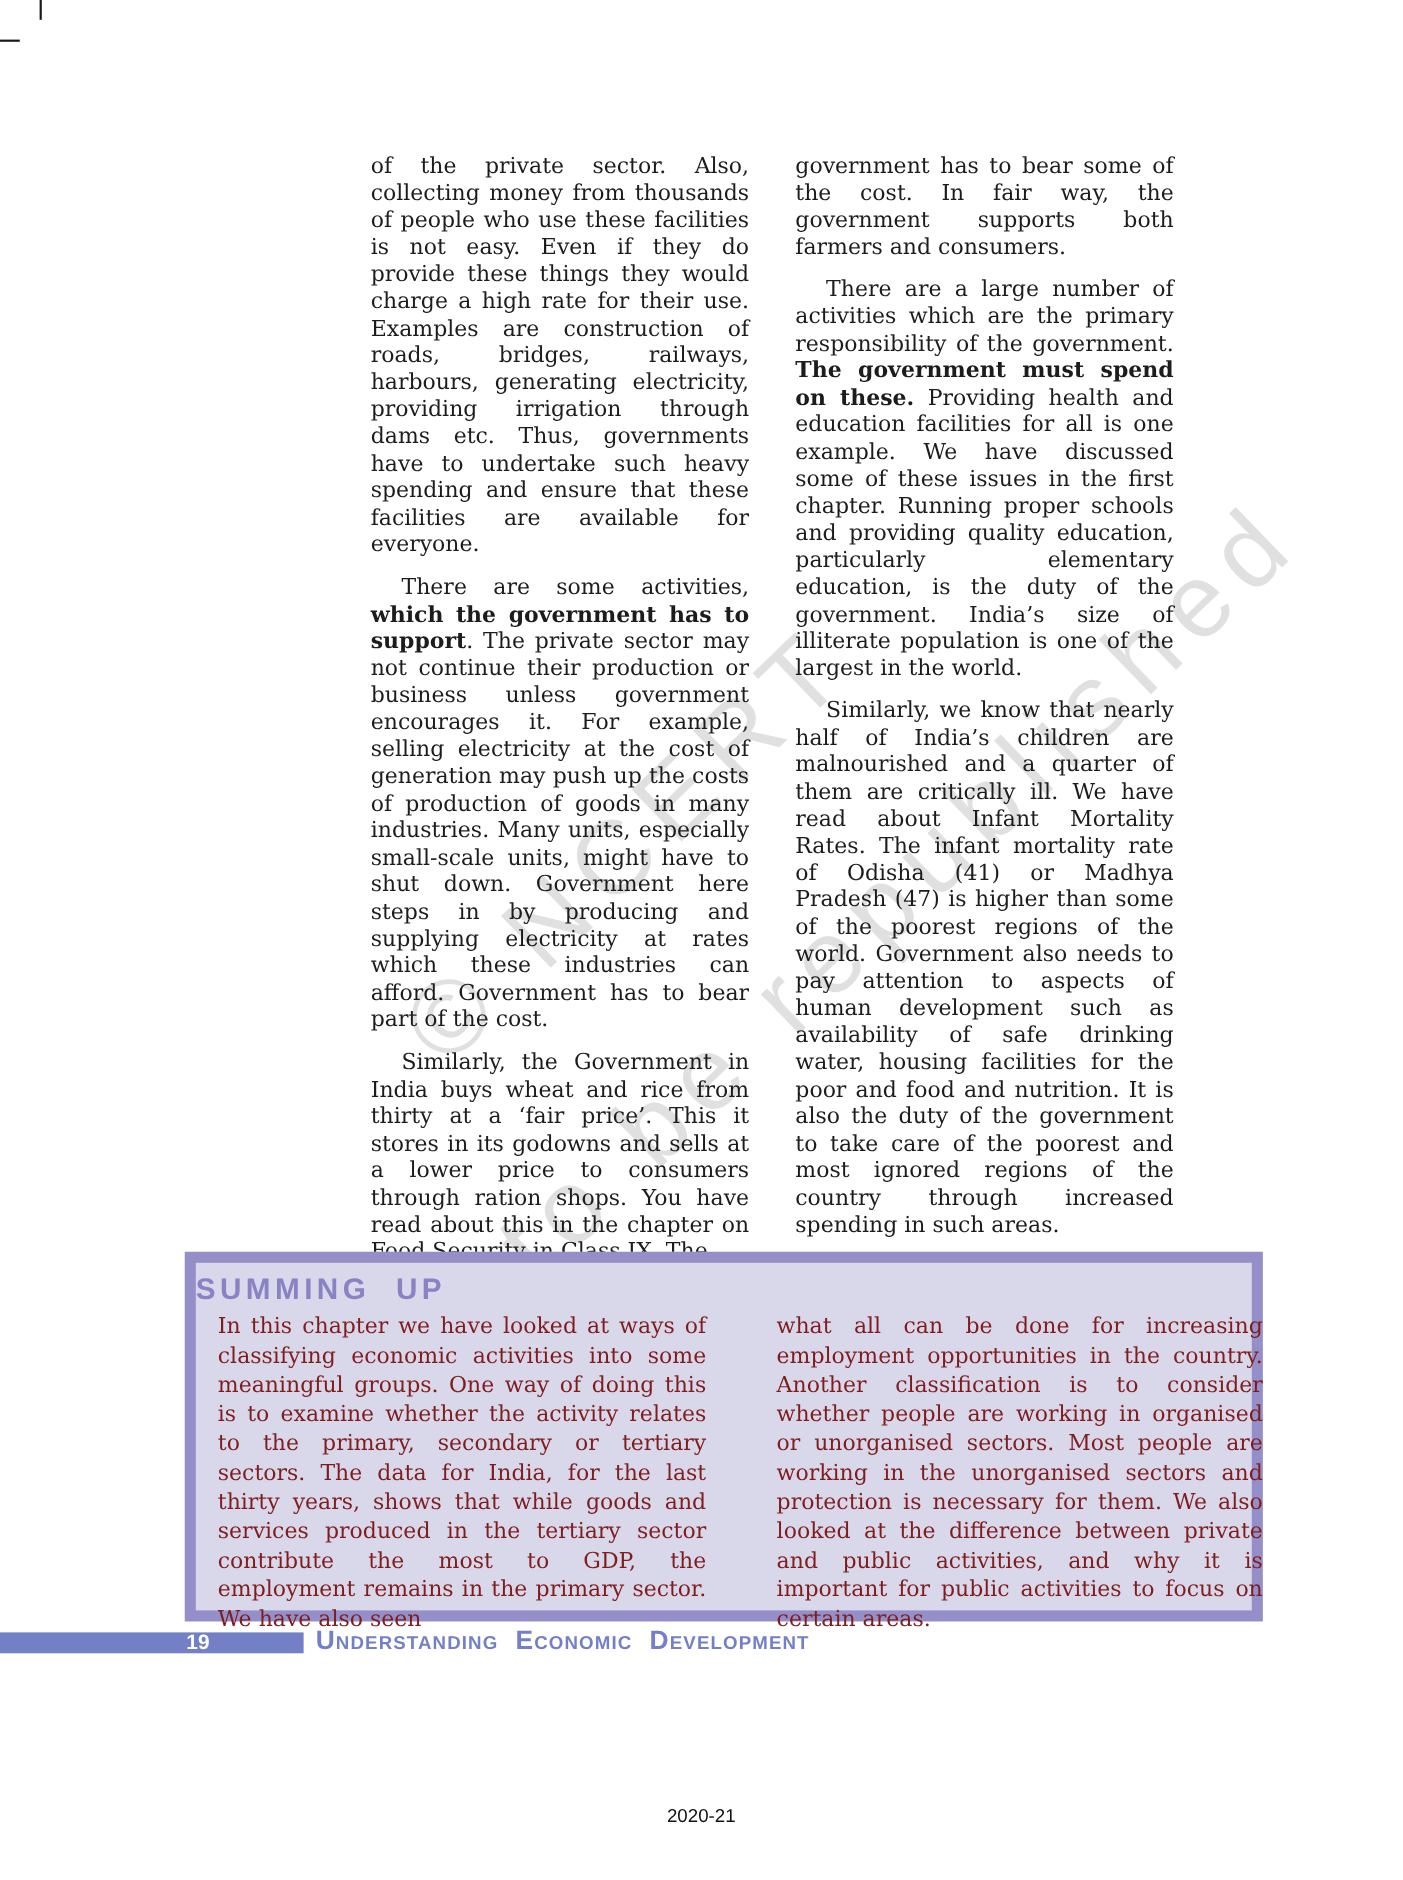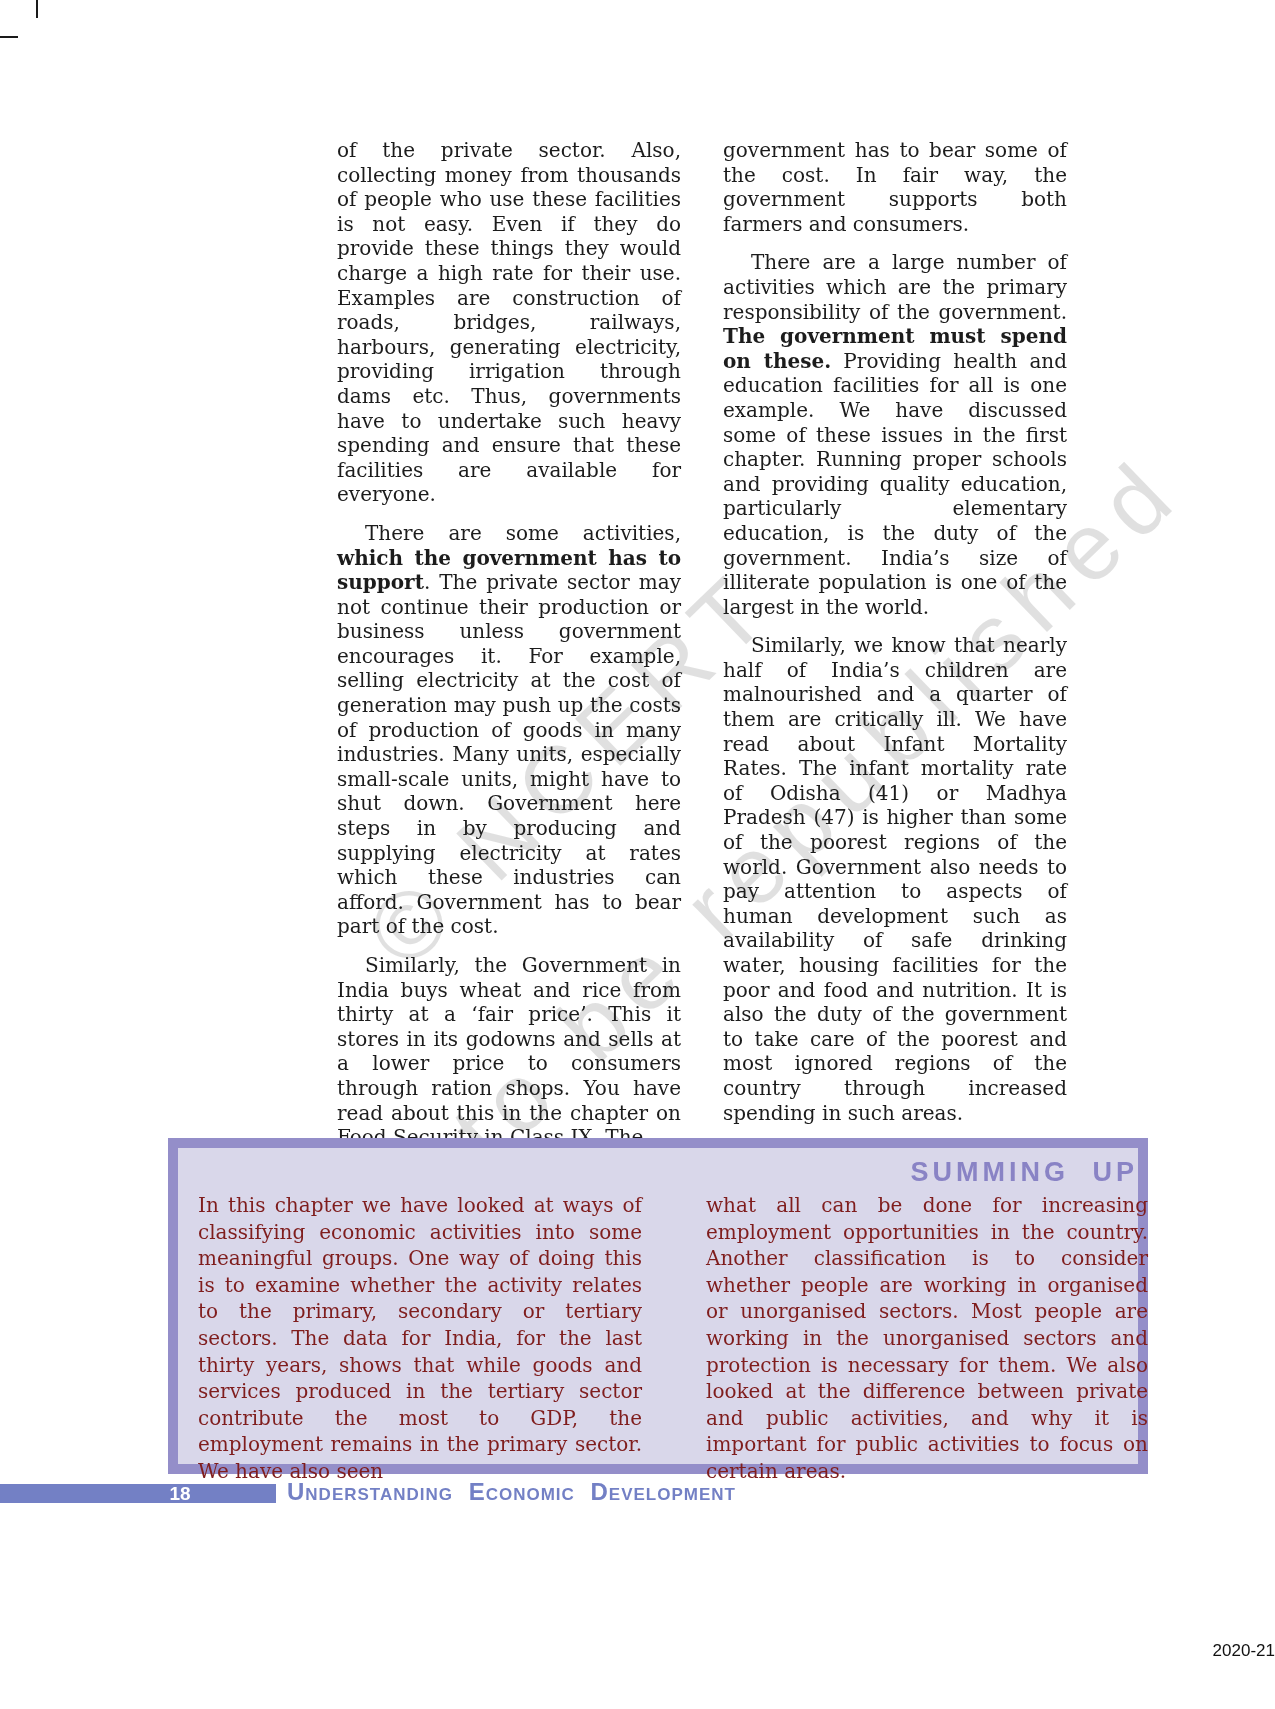--- a/index.html
+++ b/index.html
@@ -45,21 +45,21 @@
   .sumbox{
     position:absolute;left:168px;top:1138px;
     width:980px;height:336px;
     box-sizing:border-box;
     background:#d9d7ea;
     border:10px solid #948ec9;
     z-index:2;
   }
   .sumbox-title{
     position:absolute;left:0;right:0;top:9px;
-    text-align:right;
+    text-align:left;
     font-family:"Liberation Sans", sans-serif;
     font-weight:bold;
     font-size:27px;
     letter-spacing:4px;
     word-spacing:12px;
     color:#8983c5;
   }
   .sumcol{
     position:absolute;top:44px;
     font-size:20px;line-height:26.6px;
@@ -91,21 +91,21 @@
     font-weight:bold;
     font-variant:small-caps;
     font-size:24px;line-height:26px;
     letter-spacing:1px;
     word-spacing:8px;
     color:#7380c5;
     z-index:2;
   }
   .year{
     position:absolute;left:0;right:0;top:1641px;
-    text-align:right;
+    text-align:center;
     font-family:"Liberation Sans", sans-serif;
     font-size:17px;color:#111111;
     z-index:2;
   }
 </style>
 </head>
 <body>
 
 <div class="page">
 
@@ -133,18 +133,18 @@
     <div class="sumbox-title">SUMMING UP</div>
     <div class="sumcol sumcol-left">
       <p>In this chapter we have looked at ways of classifying economic activities into some meaningful groups. One way of doing this is to examine whether the activity relates to the primary, secondary or tertiary sectors. The data for India, for the last thirty years, shows that while  goods and services produced in the tertiary sector contribute the most to GDP, the employment remains in the primary sector. We have also seen</p>
     </div>
     <div class="sumcol sumcol-right">
       <p>what all can be done for increasing employment opportunities in the country. Another classification is to consider whether people are working in organised or unorganised sectors. Most people are working in the unorganised sectors and protection is necessary for them. We also looked at the difference between private and public activities, and why it is important for public activities to focus on certain areas.</p>
     </div>
   </div>
 
   <div class="footer-bar"></div>
-  <div class="footer-pagenum">18</div>
+  <div class="footer-pagenum">19</div>
   <div class="footer-title">Understanding Economic Development</div>
 
   <div class="year">2020-21</div>
 
 </div>
 
 </body></html>

